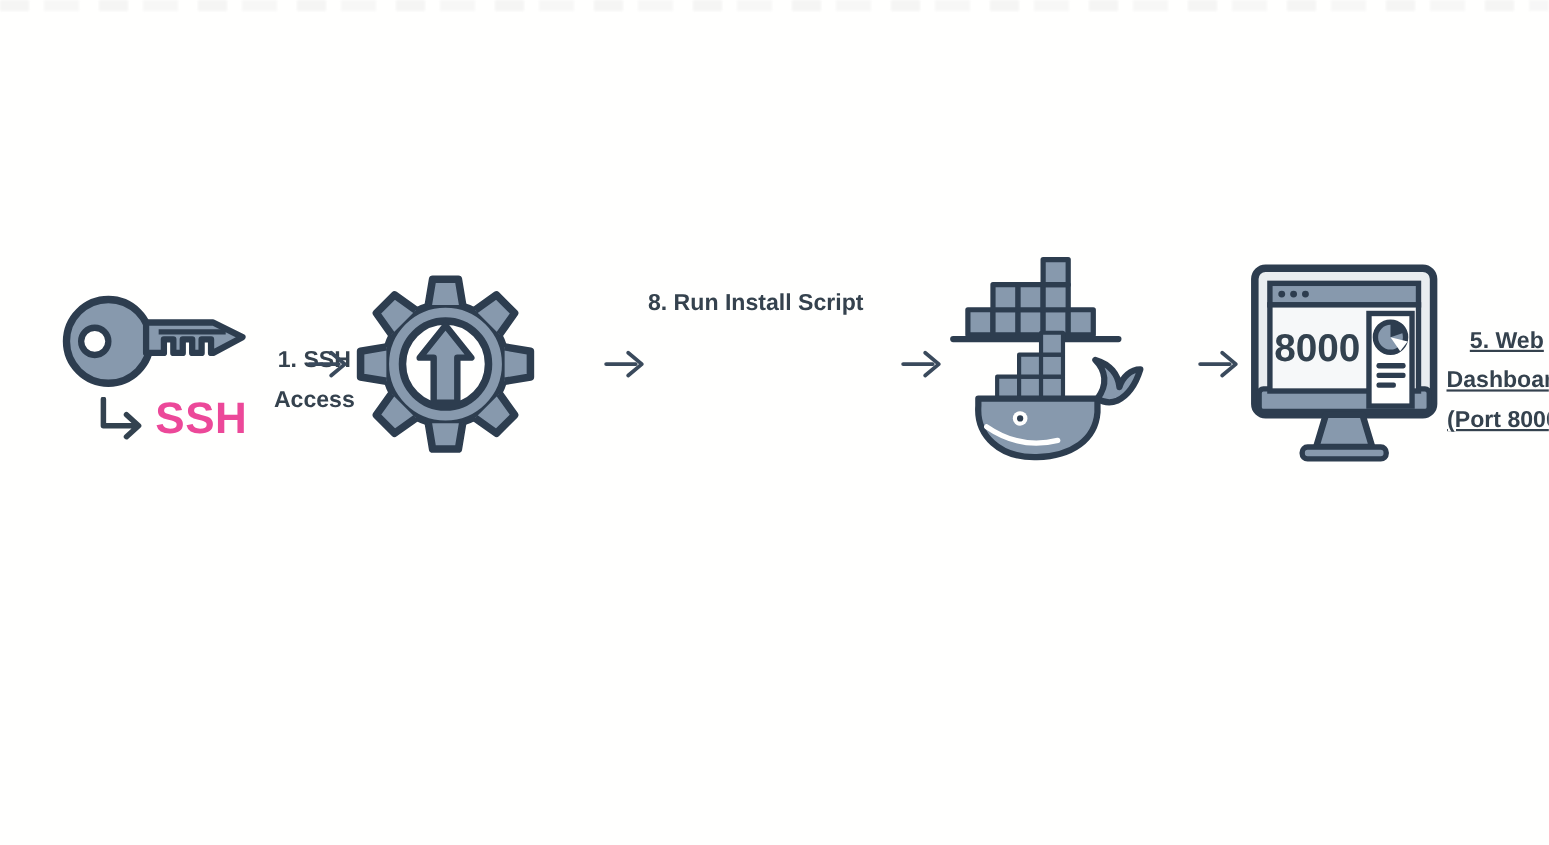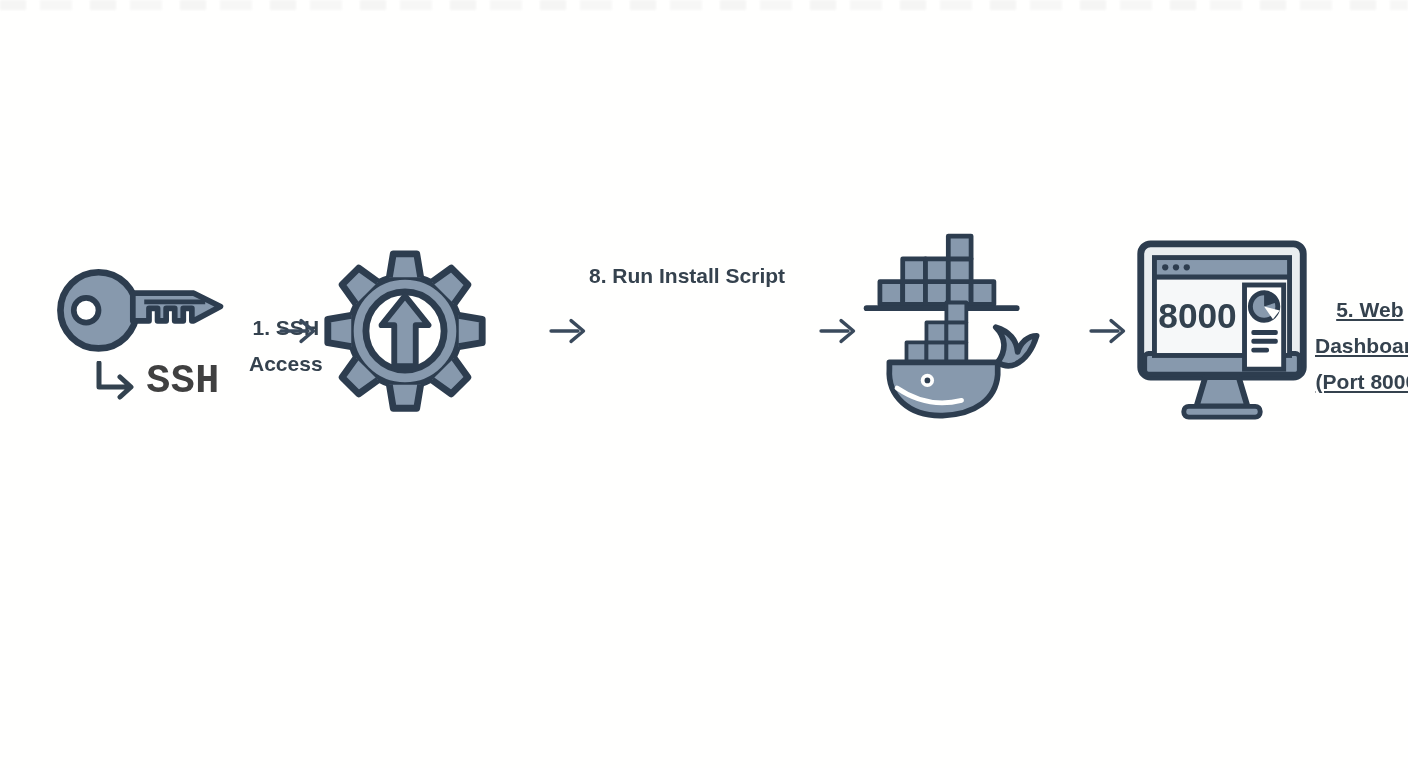--- a/index.html
+++ b/index.html
@@ -27,21 +27,21 @@
     height:205px;display:flex;align-items:center;justify-content:center;
     flex-direction:column;
   }
   .arrow-box{
     width:40px;height:205px;display:flex;align-items:center;justify-content:center;
   }
   .ssh-row{
     display:flex;align-items:center;gap:8px;margin-top:2px;margin-left:14px;
   }
   .ssh-text{
-    font-size:40px;font-weight:700;color:#404040;letter-spacing:.5px;font-family:Liberation Mono, monospace;
+    font-size:40px;font-weight:700;color:#ec4899;letter-spacing:.5px;
   }
   .label{
     margin-top:30px;text-align:center;
     font-size:21px;line-height:36px;font-weight:700;color:#35424e;
   }
   .label.w2{max-width:150px;}
   .label.w3{max-width:200px;}
   .label.w4{max-width:170px;}
   .label.w5{max-width:250px;text-decoration:underline;}
 </style>

